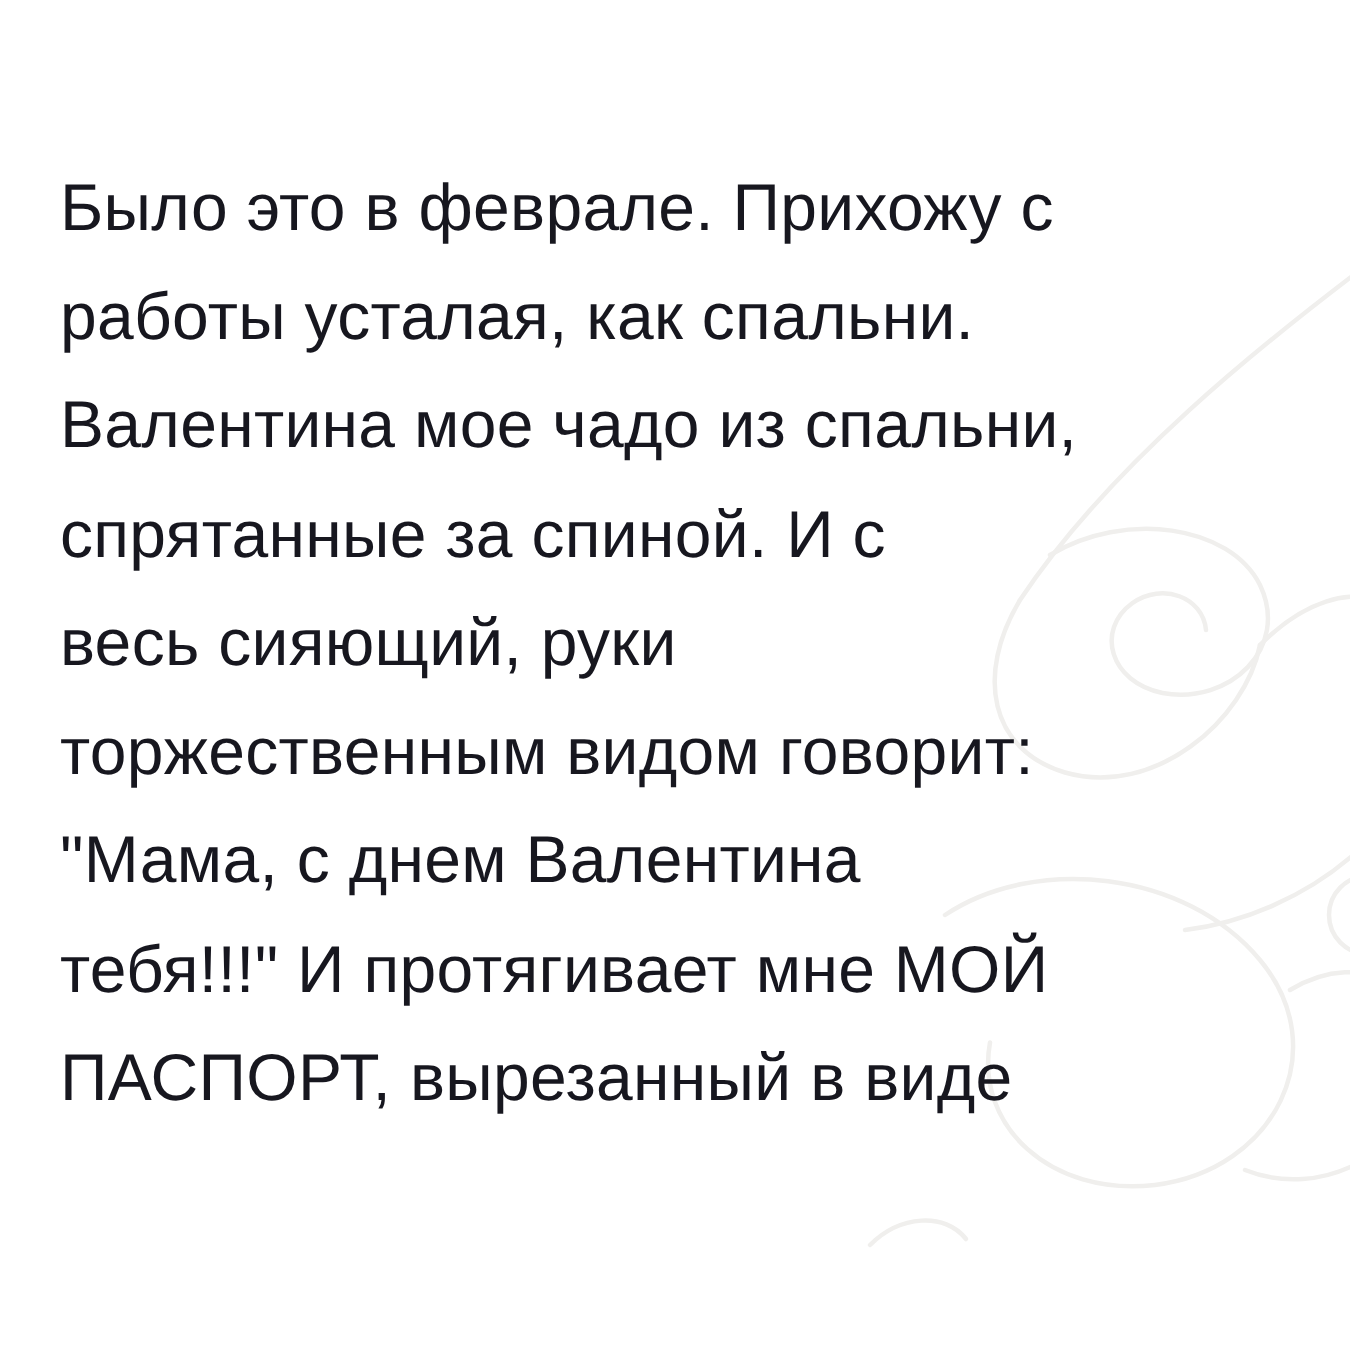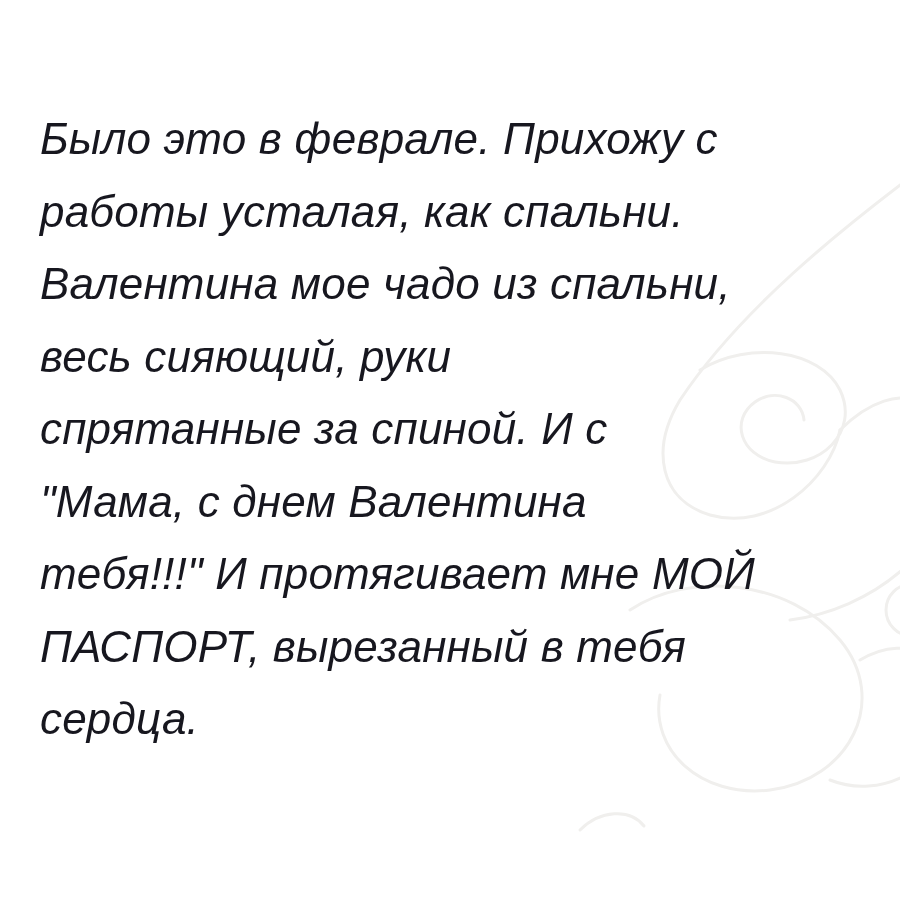--- a/index.html
+++ b/index.html
@@ -13,21 +13,20 @@
     height: 901px;
     overflow: hidden;
     background: var(--bg);
   }
   .page {
     position: relative;
     width: 900px;
     height: 901px;
     background: var(--bg);
     font-family: "Liberation Sans", "DejaVu Sans", sans-serif;
-    font-style: italic;
   }
   .watermark {
     position: absolute;
     top: 140px;
     right: -60px;
     width: 420px;
     height: 720px;
     pointer-events: none;
   }
   .watermark path, .watermark circle {
@@ -62,21 +61,21 @@
     <path d="M 90 470 C 150 430, 250 440, 300 500 C 350 560, 310 640, 230 650 C 160 658, 110 610, 120 555"></path>
     <path d="M 320 520 C 370 490, 420 520, 410 575 C 400 630, 340 660, 290 640"></path>
     <circle cx="372" cy="470" r="26"></circle>
     <path d="M 40 690 C 60 670, 90 668, 104 686"></path>
   </svg>
 
   <div class="text-block">
     <div class="line">Было это в феврале. Прихожу с</div>
     <div class="line">работы усталая, как спальни.</div>
     <div class="line">Валентина мое чадо из спальни,</div>
+    <div class="line">спрятанные за спиной. И с</div>
     <div class="line">весь сияющий, руки</div>
-    <div class="line">спрятанные за спиной. И с</div>
+    <div class="line">торжественным видом говорит:</div>
     <div class="line">"Мама, с днем Валентина</div>
     <div class="line">тебя!!!" И протягивает мне МОЙ</div>
-    <div class="line">ПАСПОРТ, вырезанный в тебя</div>
-    <div class="line">сердца.</div>
+    <div class="line">ПАСПОРТ, вырезанный в виде</div>
   </div>
 
 </div>
 
 </body></html>

